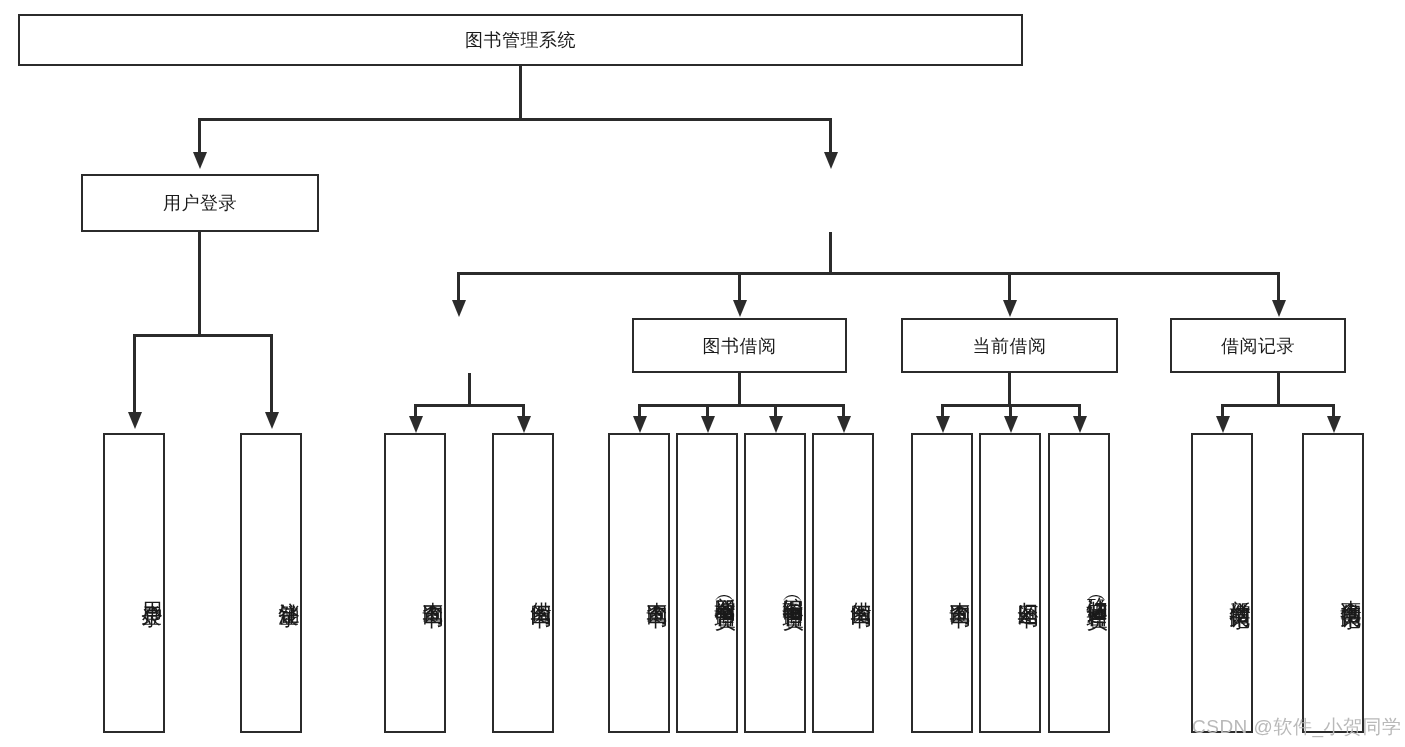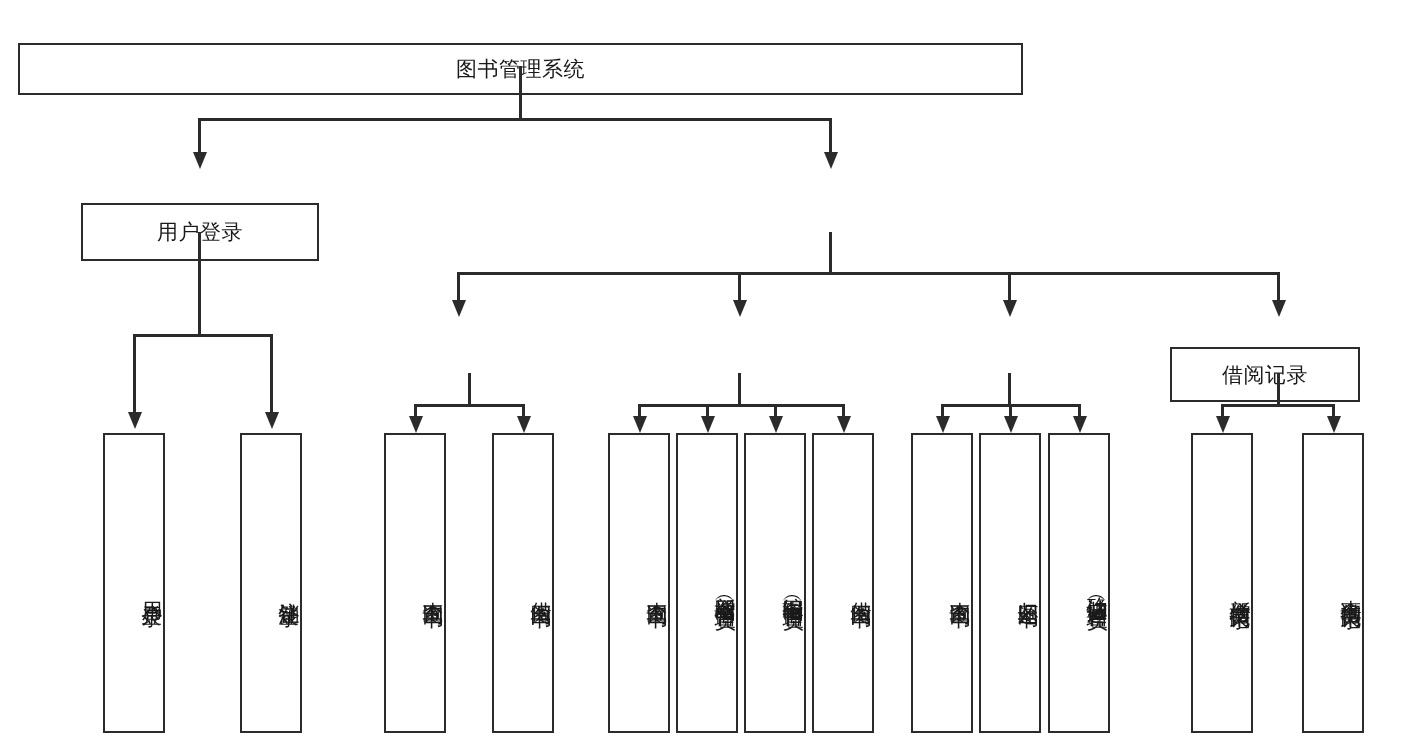--- a/index.html
+++ b/index.html
@@ -21,23 +21,22 @@
     position: absolute;
     box-sizing: border-box;
     border: 2.5px solid #2b2b2b;
     background: #ffffff;
     display: flex;
     align-items: center;
     justify-content: center;
     color: #1a1a1a;
   }
   .node.horiz {
-    font-size: 21px;
+    font-size: 18px;
     letter-spacing: 0.5px;
-    margin-top: 29px;
   }
   .node.vert {
     writing-mode: vertical-rl;
     text-orientation: upright;
     font-size: 21px;
     letter-spacing: 2px;
     align-items: flex-start;
     justify-content: center;
     padding-top: 12px;
   }
@@ -102,21 +101,27 @@
   <div class="hline" style="left:457px; top:272px; width:822px;"></div>
   <div class="vline" style="left:457px; top:272px; height:30px;"></div>
   <div class="arrow" style="left:451.5px; top:300px;"></div>
   <div class="vline" style="left:738px; top:272px; height:30px;"></div>
   <div class="arrow" style="left:732.5px; top:300px;"></div>
   <div class="vline" style="left:1008px; top:272px; height:30px;"></div>
   <div class="arrow" style="left:1002.5px; top:300px;"></div>
   <div class="vline" style="left:1277px; top:272px; height:30px;"></div>
   <div class="arrow" style="left:1271.5px; top:300px;"></div>
 
-  <div class="node horiz" style="left:1170px; top:318px; width:190px; height:55px;">
+  <div class="node horiz" style="left:632px; top:318px; width:215px; height:55px;">
+    <span>图书借阅</span>
+  </div>
+  <div class="node horiz" style="left:901px; top:318px; width:217px; height:55px;">
+    <span>当前借阅</span>
+  </div>
+  <div class="node horiz" style="left:1170px; top:318px; width:176px; height:55px;">
     <span>借阅记录</span>
   </div>
 
   <div class="vline" style="left:468px; top:373px; height:33px;"></div>
   <div class="hline" style="left:414px; top:404px; width:110px;"></div>
   <div class="vline" style="left:414px; top:404px; height:14px;"></div>
   <div class="arrow" style="left:408.5px; top:416px;"></div>
   <div class="vline" style="left:522px; top:404px; height:14px;"></div>
   <div class="arrow" style="left:516.5px; top:416px;"></div>
 
@@ -184,14 +189,17 @@
     <span class="vtext">确认归还（管理员）</span>
   </div>
 
   <div class="node vert" style="left:1191px; top:433px; width:62px; height:300px;">
     <span class="vtext">新增借阅记录</span>
   </div>
   <div class="node vert" style="left:1302px; top:433px; width:62px; height:300px;">
     <span class="vtext">查询借阅记录</span>
   </div>
 
+  <div class="watermark" style="left:1192px; top:714px;">
+    <span>CSDN @软件_小贺同学</span>
+  </div>
 
 </div>
 
 </body></html>

